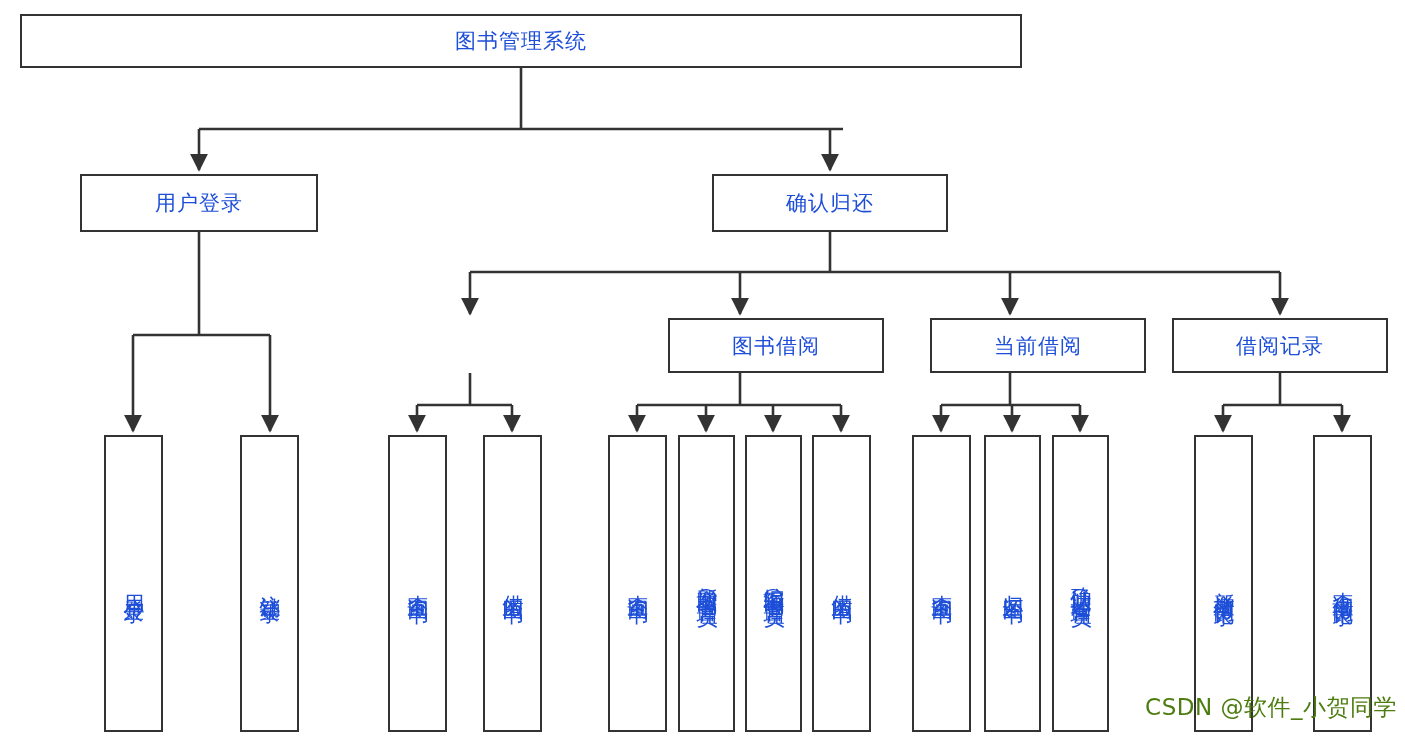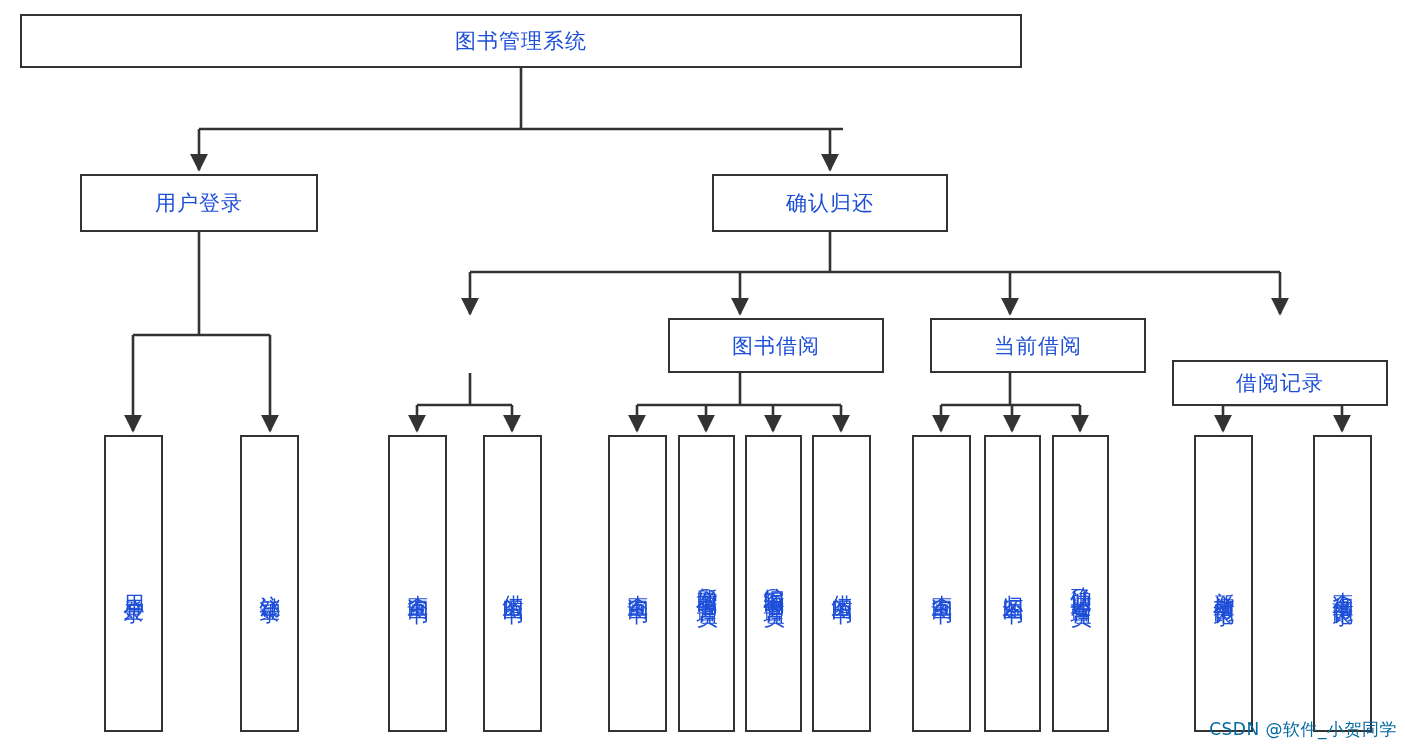--- a/index.html
+++ b/index.html
@@ -52,23 +52,23 @@
   }
   .node.vert .vtext {
     writing-mode: vertical-rl;
     text-orientation: upright;
     display: block;
     white-space: nowrap;
   }
   #watermark {
     position: absolute;
     right: 8px;
-    bottom: 6px;
-    font-size: 17px;
-    color: #0369a1;
+    bottom: 24px;
+    font-size: 23px;
+    color: #4d7c0f;
     letter-spacing: 0.5px;
     white-space: nowrap;
   }
 </style>
 </head>
 <body>
 
 <div id="canvas">
 
   <svg id="wires" viewBox="0 0 1405 747" xmlns="http://www.w3.org/2000/svg">
@@ -131,21 +131,21 @@
   <div class="node horiz" style="left:712px; top:174px; width:236px; height:58px;">
     <span>确认归还</span>
   </div>
 
   <div class="node horiz" style="left:668px; top:318px; width:216px; height:55px;">
     <span>图书借阅</span>
   </div>
   <div class="node horiz" style="left:902px; top:318px; width:216px; height:55px;margin-left:28px;">
     <span>当前借阅</span>
   </div>
-  <div class="node horiz" style="left:1172px; top:318px; width:216px; height:46px;margin-top:42px;">
+  <div class="node horiz" style="left:1172px; top:318px; width:216px; height:55px;">
     <span>借阅记录</span>
   </div>
 
   <div class="node vert" style="left:104px; top:435px; width:59px; height:297px;">
     <span class="vtext">用户登录</span>
   </div>
   <div class="node vert" style="left:240px; top:435px; width:59px; height:297px;">
     <span class="vtext">注销登录</span>
   </div>
 

